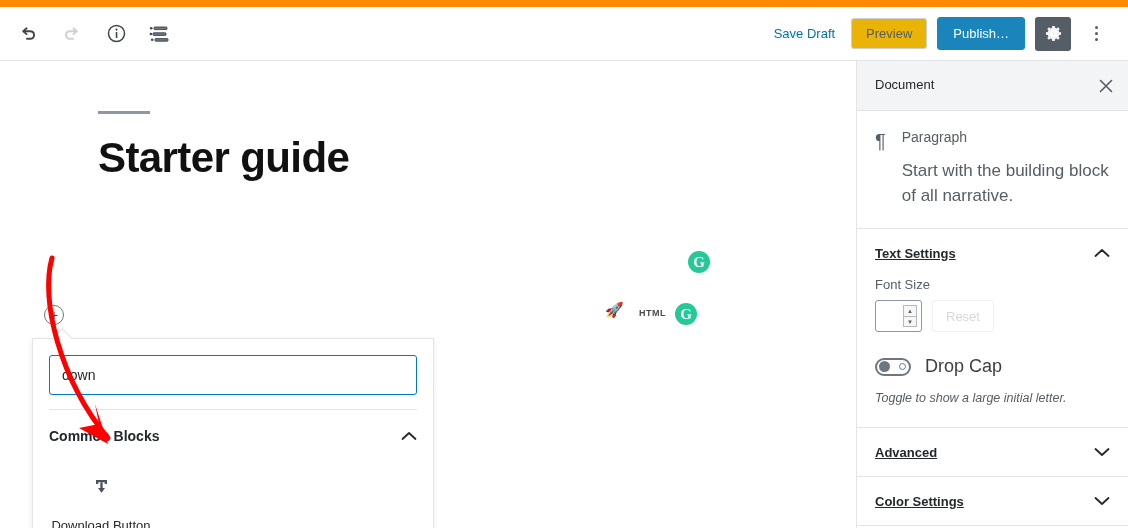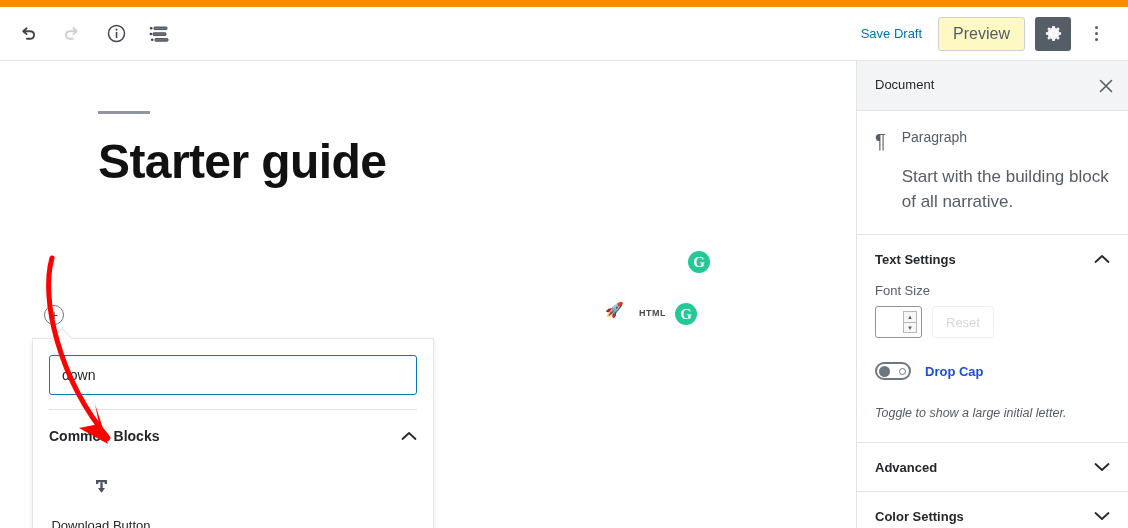--- a/index.html
+++ b/index.html
@@ -36,22 +36,22 @@
   .hdr-icon-btn.disabled { color:#ccd0d4; }
   .header-right {
     margin-left:auto; display:flex; align-items:center;
     padding-right:17px; gap:10px;
   }
   .save-draft {
     color:#0073aa; font-size:13px; text-decoration:none; cursor:pointer;
     padding:4px 6px; white-space:nowrap;
   }
   .btn-preview {
-    background:#fef9c3; border:1px solid #ccd0d4; border-radius:3px;
-    color:#555d66; font-size:16px; padding:7px 14px; cursor:pointer;
+    background:#eab308; border:1px solid #ccd0d4; border-radius:3px;
+    color:#555d66; font-size:13px; padding:7px 14px; cursor:pointer;
     font-family:"Liberation Sans", sans-serif;
   }
   .btn-publish {
     background:#1a85ba; border:1px solid #1a85ba; border-radius:3px;
     color:#fff; font-size:13px; padding:8px 15px; cursor:pointer;
     font-family:"Liberation Sans", sans-serif;
   }
   .btn-gear {
     width:36px; height:34px; border-radius:3px;
     background:#555d66; border:none; cursor:pointer;
@@ -72,21 +72,21 @@
   }
   .sidebar {
     position:absolute; top:61px; left:856px; width:272px; height:467px;
     background:#fff; border-left:1px solid #e2e4e7; overflow:hidden;
   }
 
   
   .post-wrap { padding:50px 0 0 98px; position:relative; }
   .title-dash { width:52px; height:3px; background:#8f98a1; margin-bottom:20px; }
   .post-title {
-    font-size:48px; font-weight:bold; color:#111;
+    font-size:42px; font-weight:bold; color:#111;
     letter-spacing:-0.6px; line-height:1.15; margin:0;
     font-family:"Liberation Sans", sans-serif;
   }
 
   
   .canvas-icon { position:absolute; }
   .g-badge {
     width:22px; height:22px; border-radius:50%;
     background:#25c998; color:#fff;
     font-size:15px; font-weight:bold;
@@ -159,28 +159,28 @@
   .sb-close {
     margin-left:auto; width:44px; display:flex;
     align-items:center; justify-content:center;
     background:none; border:none; cursor:pointer; color:#555d66; font-size:15px;
   }
   .sb-block-card {
     display:flex; gap:16px; padding:18px 18px 20px 18px;
     border-bottom:1px solid #e2e4e7;
   }
   .sb-block-icon { font-size:20px; color:#555d66; line-height:1.1; padding-top:1px; }
-  .sb-block-name { font-size:14px; color:#555d66; margin-bottom:20px; }
+  .sb-block-name { font-size:14px; color:#555d66; margin-bottom:14px; }
   .sb-block-desc { font-size:17px; color:#555d66; line-height:1.45; }
   .sb-section {
     border-bottom:1px solid #e2e4e7; padding:0 18px;
   }
   .sb-section-head {
     display:flex; align-items:center; justify-content:space-between;
-    height:48px; cursor:pointer;
+    height:48px; cursor:pointer;text-decoration:underline;
   }
   .sb-section-title { font-size:13px; font-weight:bold; color:#23282d; }
   .sb-section-body { padding:0 0 22px 0; }
   .sb-label { font-size:13px; color:#555d66; margin-bottom:8px; }
   .font-row { display:flex; align-items:center; gap:10px; }
   .fs-select {
     width:118px; height:32px; border:1px solid #8d96a0; border-radius:3px;
     background:#fff; display:flex; align-items:center;
     justify-content:space-between; padding:0 9px; font-size:13px; color:#23282d;
     cursor:pointer;
@@ -208,23 +208,23 @@
     width:36px; height:18px; border-radius:9px;
     border:2px solid #6c7781; background:#fff;
     display:flex; align-items:center; padding:0 2px;
     justify-content:space-between; cursor:pointer;
   }
   .toggle-knob { width:11px; height:11px; border-radius:50%; background:#6c7781; }
   .toggle-dot {
     width:7px; height:7px; border-radius:50%;
     border:1.5px solid #6c7781; margin-right:1px;
   }
-  .toggle-label { font-size:13px; color:#1d4ed8;font-weight:bold; }
+  .toggle-label { font-size:18px; color:#404040; }
   .help-text {
-    font-size:12.5px; color:#555d66; font-style:italic; margin-top:26px;
+    font-size:12.5px; color:#555d66; font-style:italic; margin-top:14px;
   }
 </style>
 </head>
 <body>
 
 <div class="admin-bar"></div>
 
 <div class="editor-header">
   <div class="header-left">
 
@@ -259,20 +259,21 @@
         <rect x="4" y="7.8" width="13" height="2.6" rx="0.7" fill="#6d7781" stroke="#40464d" stroke-width="0.9"></rect>
         <circle cx="3.2" cy="14.8" r="1.3" fill="#40464d"></circle>
         <rect x="6" y="13.6" width="13" height="2.6" rx="0.7" fill="#6d7781" stroke="#40464d" stroke-width="0.9"></rect>
       </svg>
     </button>
   </div>
 
   <div class="header-right">
     <span class="save-draft">Save Draft</span>
     <button class="btn-preview">Preview</button>
+    <button class="btn-publish">Publish…</button>
     <button class="btn-gear">
       <svg width="19" height="19" viewBox="0 0 20 20">
         <path fill="#ffffff" d="M10 6.4A3.6 3.6 0 1 0 10 13.6 3.6 3.6 0 1 0 10 6.4zm0 5.4a1.8 1.8 0 1 1 0-3.6 1.8 1.8 0 0 1 0 3.6z"></path>
         <path fill="#ffffff" d="M18 8.7l-2-.35a6.2 6.2 0 0 0-.62-1.5l1.17-1.66-1.74-1.74-1.66 1.17a6.2 6.2 0 0 0-1.5-.62L11.3 2h-2.6l-.35 2c-.53.14-1.03.35-1.5.62L5.19 3.45 3.45 5.19l1.17 1.66c-.27.47-.48.97-.62 1.5L2 8.7v2.6l2 .35c.14.53.35 1.03.62 1.5l-1.17 1.66 1.74 1.74 1.66-1.17c.47.27.97.48 1.5.62l.35 2h2.6l.35-2a6.2 6.2 0 0 0 1.5-.62l1.66 1.17 1.74-1.74-1.17-1.66c.27-.47.48-.97.62-1.5l2-.35V8.7z" opacity="0.92"></path>
       </svg>
     </button>
     <button class="btn-kebab">
       <span class="kdot"></span>
       <span class="kdot"></span>
       <span class="kdot"></span>

